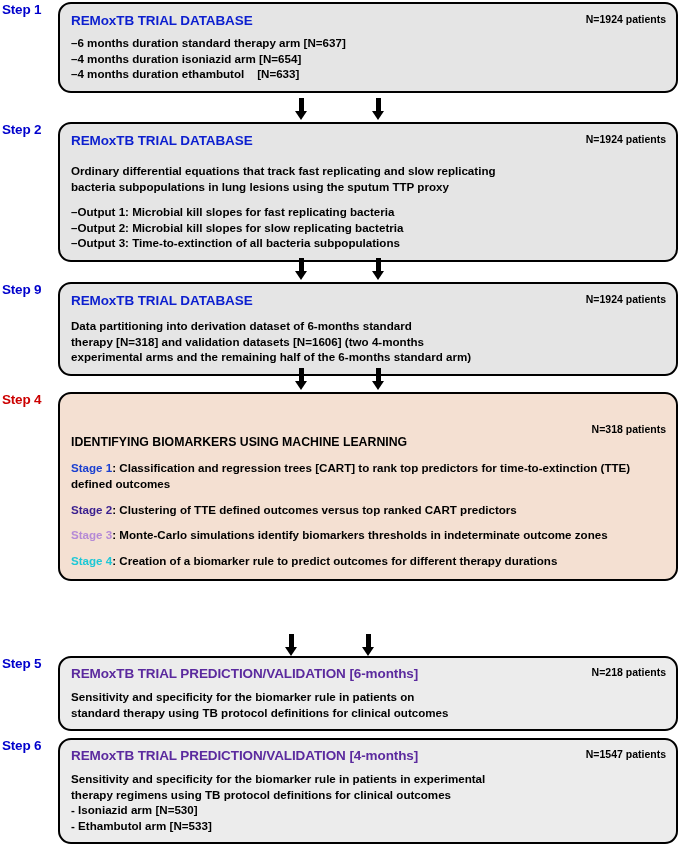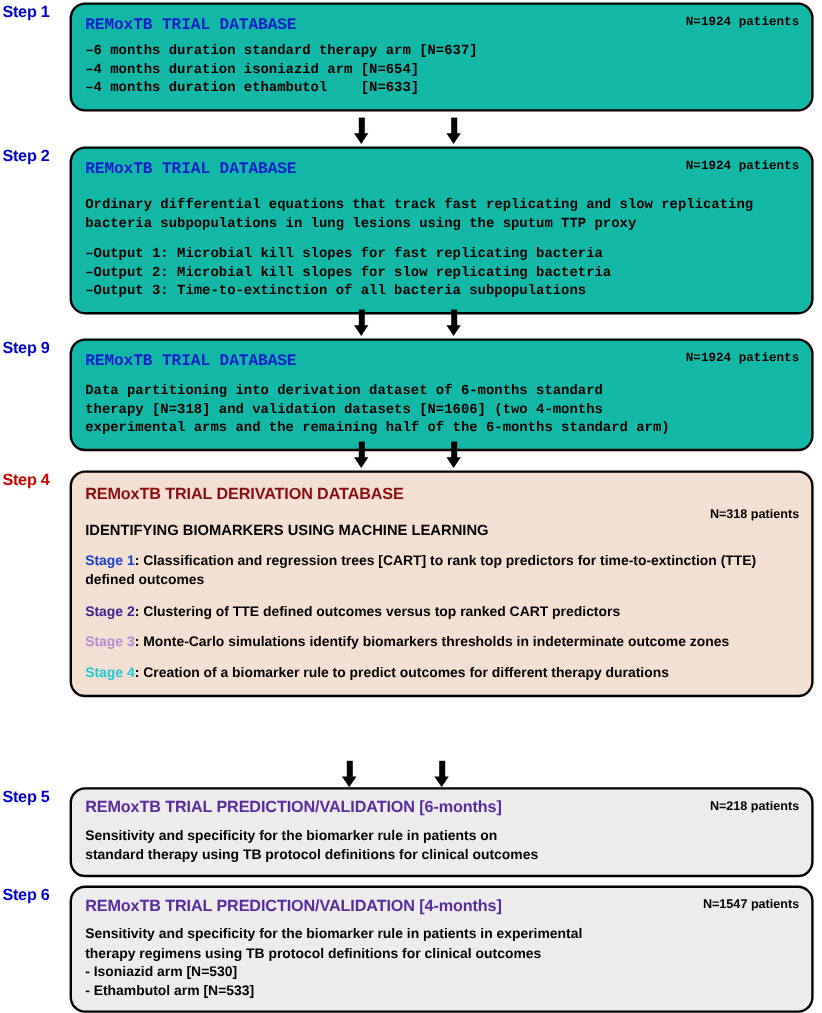--- a/index.html
+++ b/index.html
@@ -37,21 +37,21 @@
   }
   .box {
     position: absolute;
     left: 58px;
     width: 620px;
     box-sizing: border-box;
     border: 2.5px solid #000000;
     border-radius: 13px;
     background: #ffffff;
   }
-  .box-blue { background: #14b8a6; font-family: Liberation Mono, monospace; }
+  .box-blue { background: #e5e5e5; }
   .box-peach { background: #f4e0d2; }
   .box-grey { background: #ececec; }
 
   .box-header {
     position: relative;
     padding: 7px 10px 2px 11px;
     min-height: 20px;
   }
   .box-title {
     font-size: 13.5px;
@@ -196,21 +196,20 @@
   </div>
   <div class="arrow" style="left:372px; top:368px; height:22px;">
     <div class="shaft" style="height:14px;"></div>
     <div class="head" style="top:13px;"></div>
   </div>
 
   <div class="step-row" style="top:392px;">
     <div class="step-label" style="color:#cc0000;">Step 4</div>
     <div class="box box-peach" style="top:0px;">
       <div class="box-header" style="padding-top:9px;">
-        <span class="box-title t-darkred">REMoxTB TRIAL DERIVATION DATABASE</span>
         <span class="n-patients" style="top:29px;margin-left:48px;">N=318 patients</span>
       </div>
       <div class="box-body" style="padding-top:0px;">
         <div class="sub-head">IDENTIFYING BIOMARKERS USING MACHINE LEARNING</div>
 
         <div class="stage">
           <span class="stage-name s1">Stage 1</span><span>: Classification and regression trees [CART] to rank top predictors for time-to-extinction (TTE) defined outcomes</span>
         </div>
         <div class="stage">
           <span class="stage-name s2">Stage 2</span><span>: Clustering of TTE defined outcomes versus top ranked CART predictors</span>

